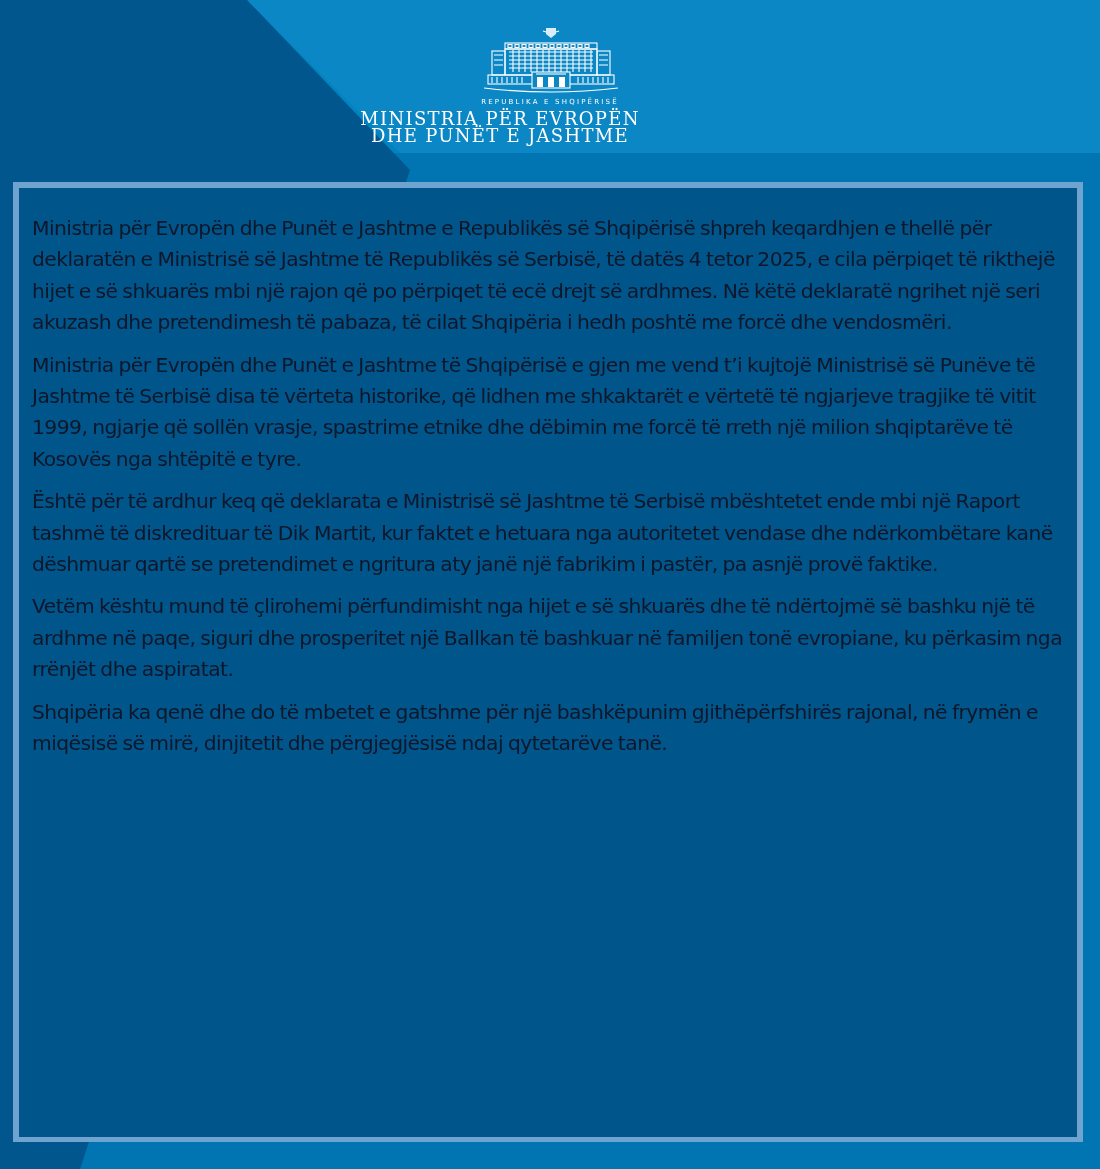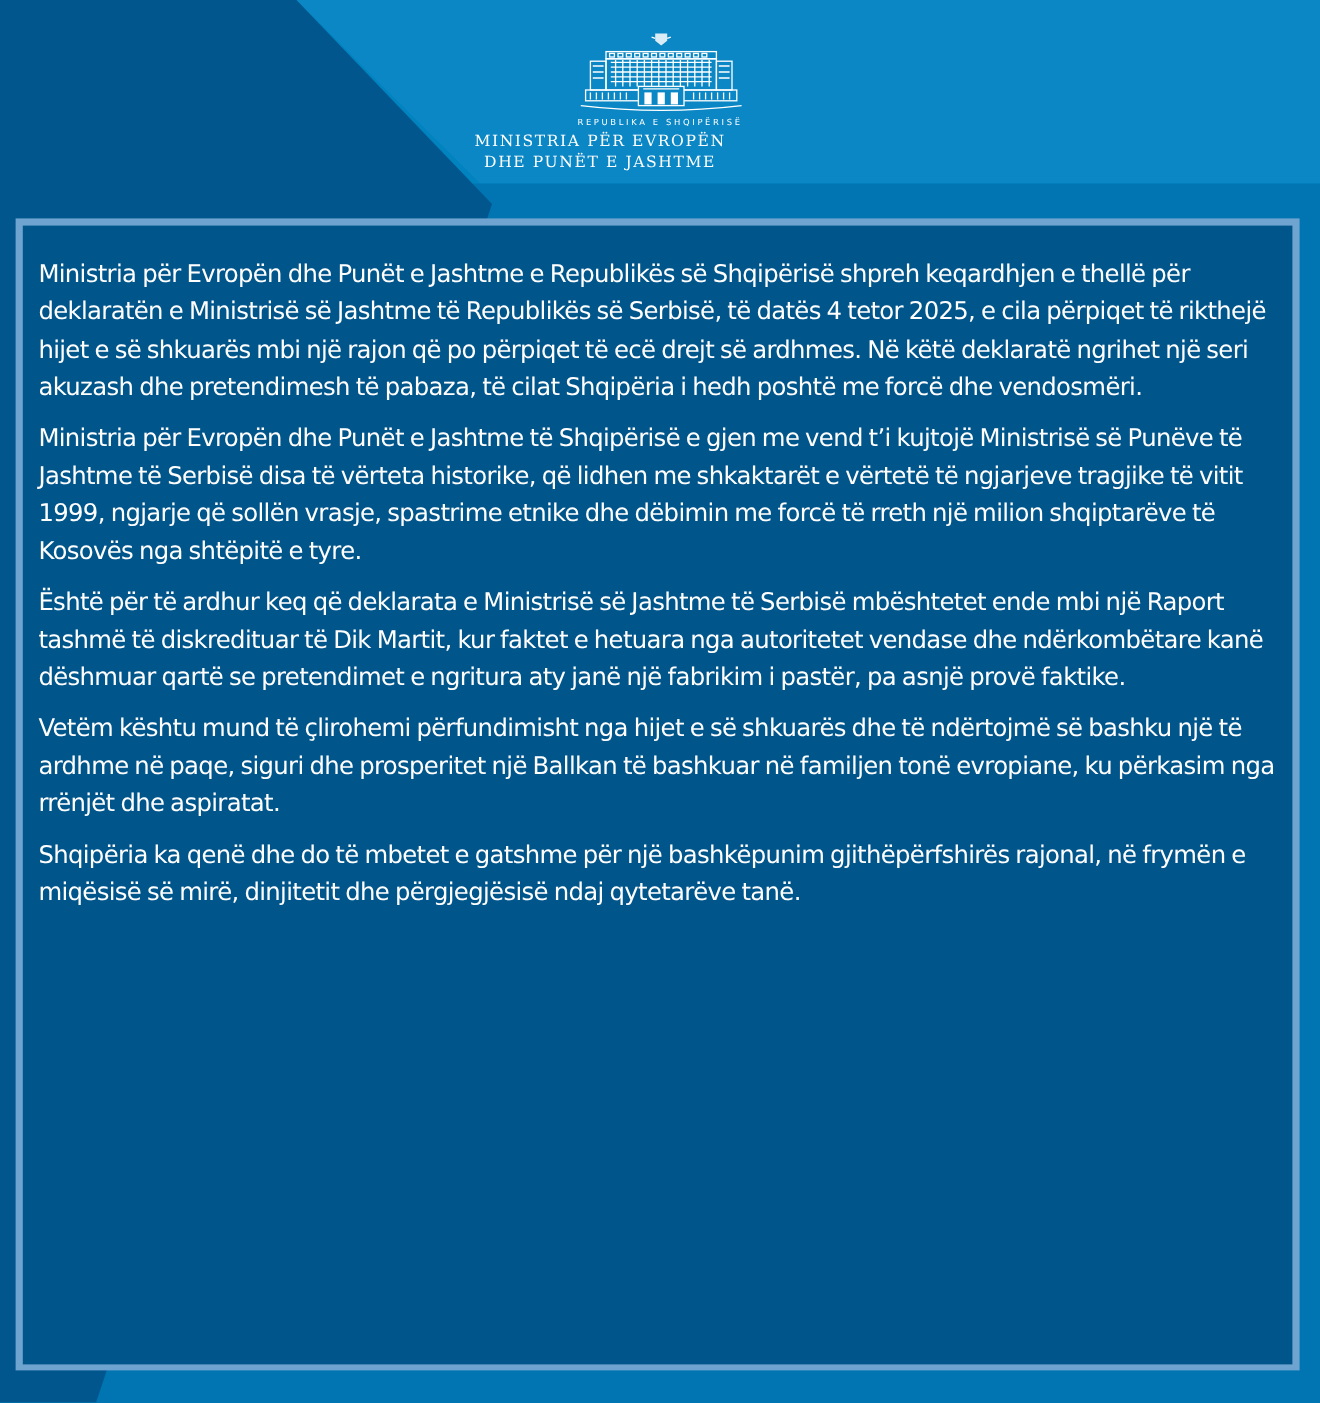--- a/index.html
+++ b/index.html
@@ -30,33 +30,33 @@
     position: absolute; left: 478px; top: 26px; width: 146px; height: 70px;
   }
   .republika {
     position: absolute; left: 0; width: 1100px; top: 98px;
     font-family: "DejaVu Sans", sans-serif; font-weight: normal;
     font-size: 7px; letter-spacing: 2.2px; color: #ffffff;
   }
   .ministry-name {
     position: absolute; left: 0; width: 1000px; top: 110px;
     font-family: "DejaVu Serif", "Liberation Serif", serif;
-    font-size: 13px; letter-spacing: 1.3px; line-height: 17px; color: #ffffff;
+    font-size: 18px; letter-spacing: 1.3px; line-height: 17px; color: #ffffff;
   }
   .frame-outer {
     position: absolute; left: 13px; top: 182px; width: 1070px; height: 960px;
     background: #6ea4cf;
   }
   .frame-inner {
     position: absolute; left: 19px; top: 188px; width: 1058px; height: 949px;
     background: #00558b;
   }
   .content {
     position: absolute; left: 32px; top: 213px; width: 1050px;
-    color: #ffffff; font-size: 20.3px; line-height: 31.4px;
+    color: #0f172a; font-size: 20.3px; line-height: 31.4px;
     font-family: "DejaVu Sans", sans-serif;
     letter-spacing: -0.55px; word-spacing: -1px;
   }
   .content p { margin: 0 0 11px 0; }
 </style>
 </head>
 <body>
 
 <div class="bg-band"></div>
 <div class="bg-light-right"></div>

